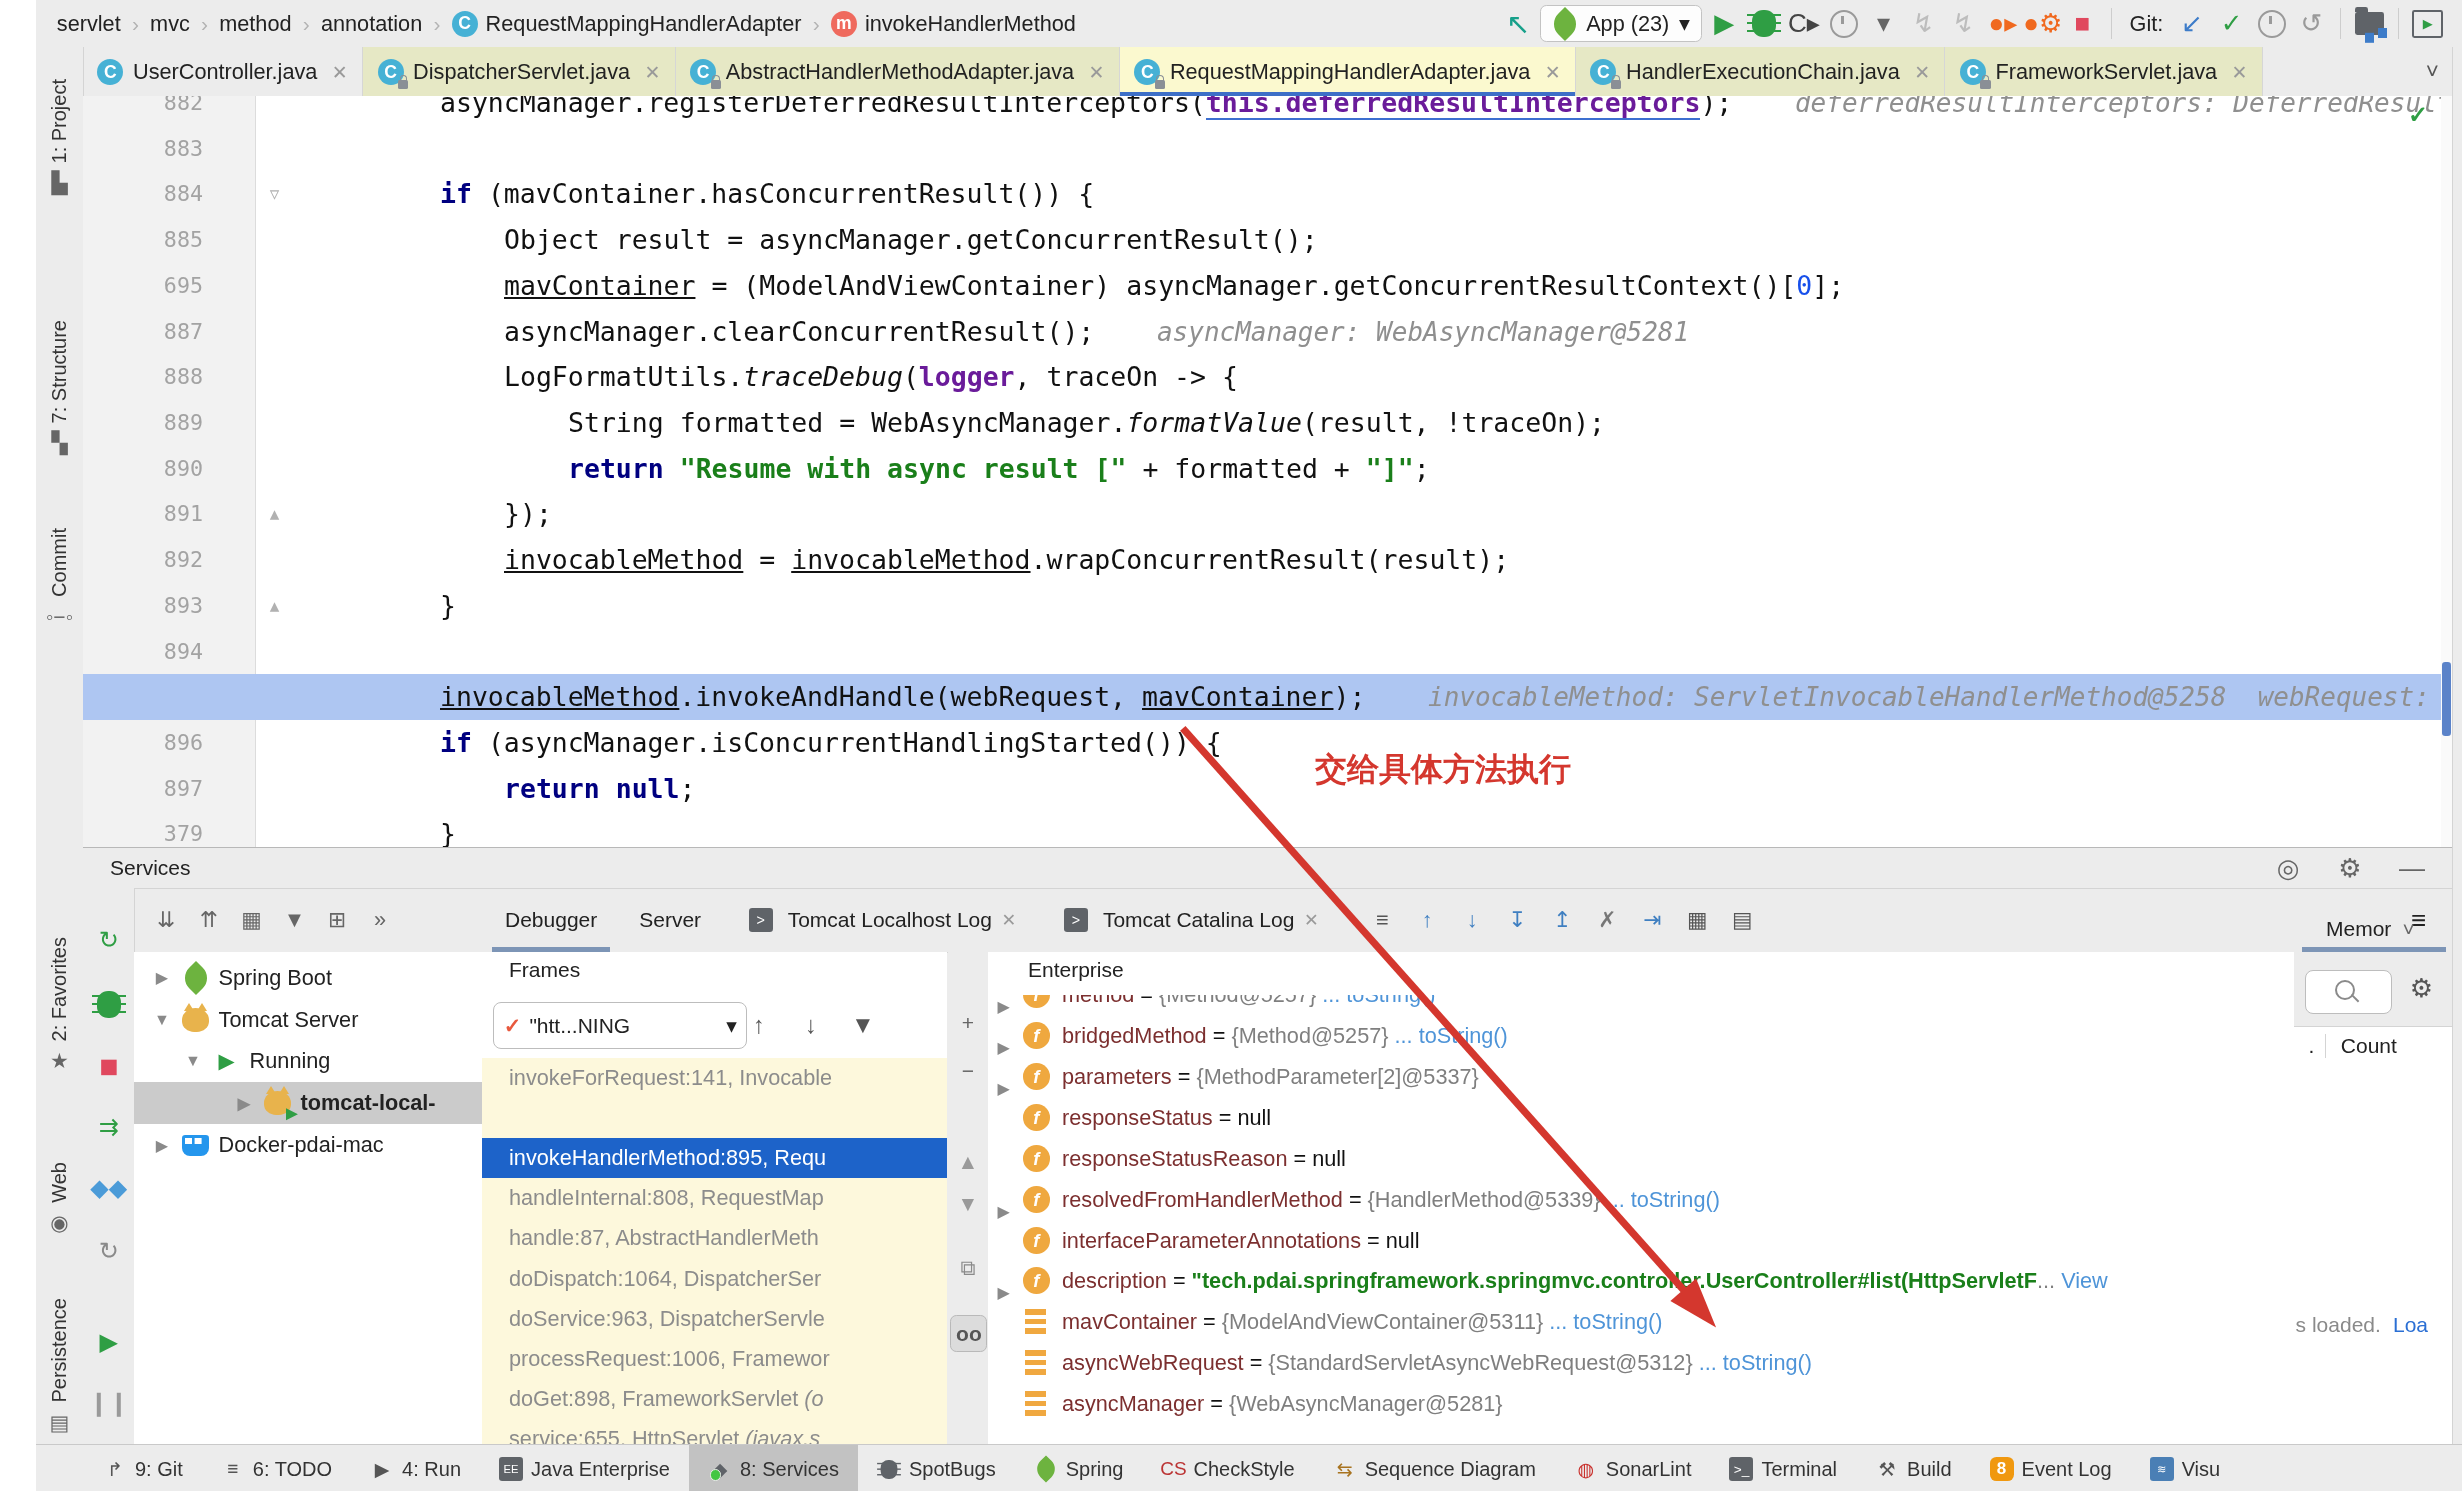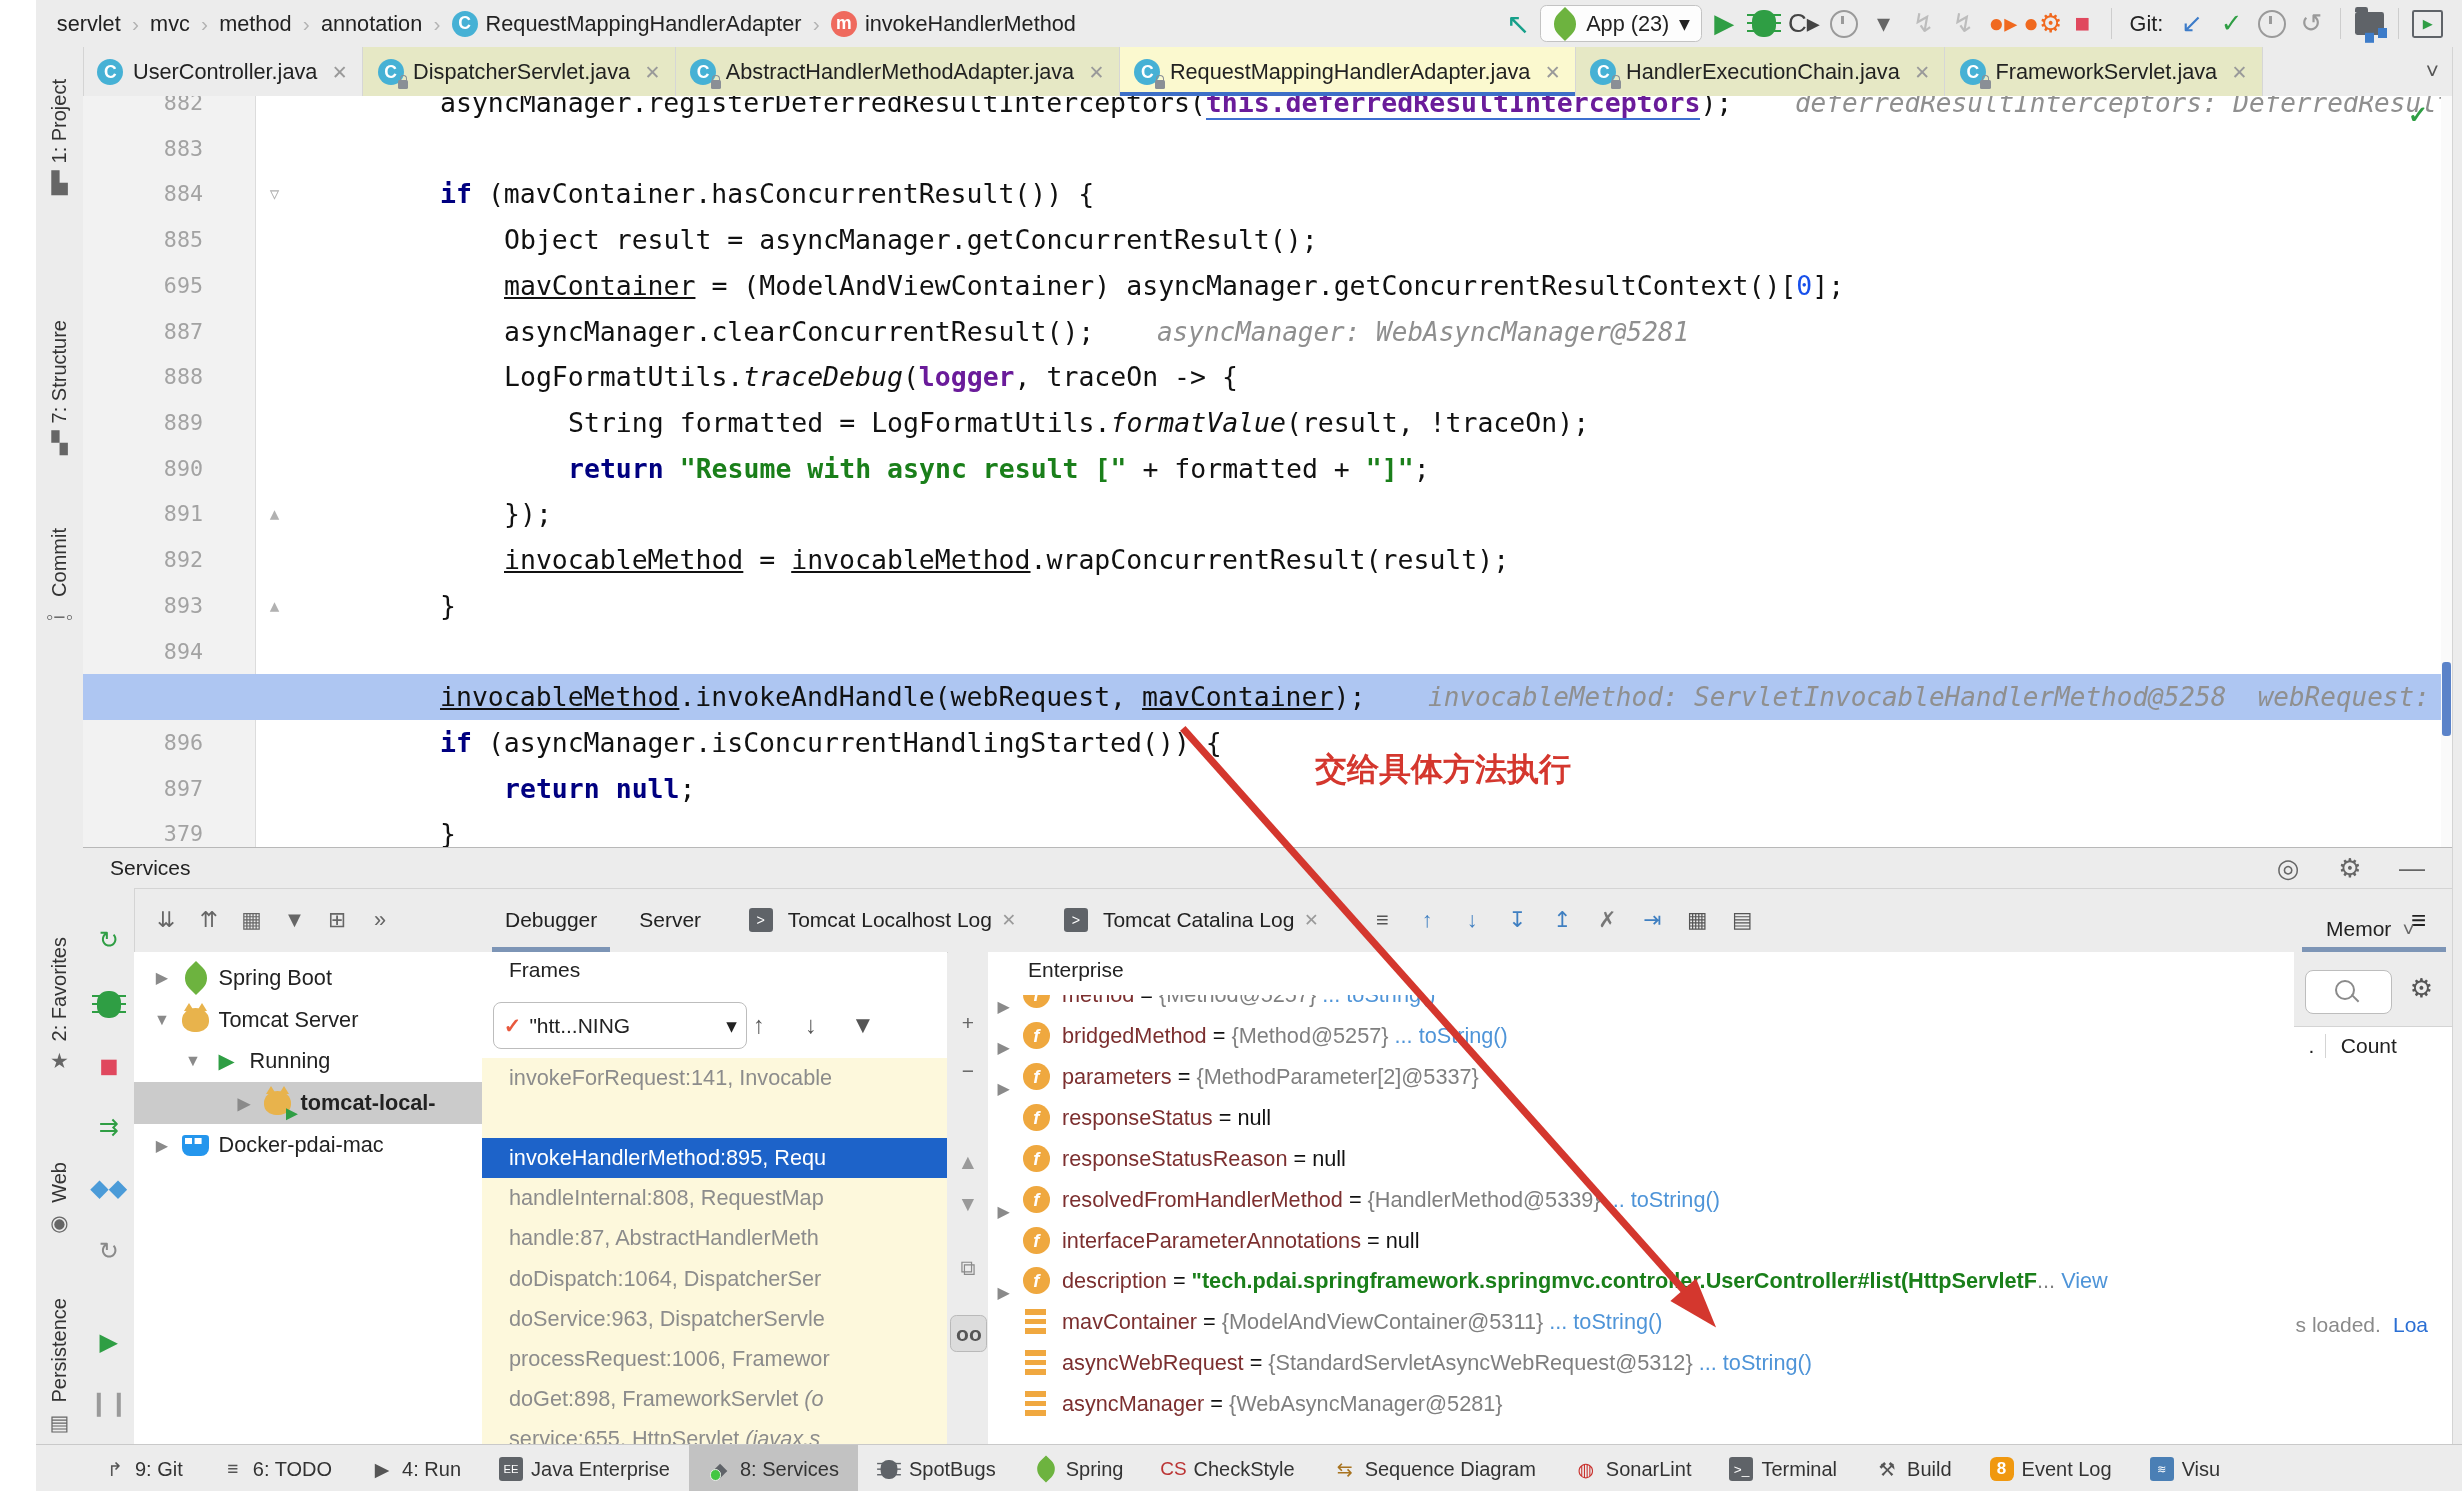--- a/index.html
+++ b/index.html
@@ -330,21 +330,21 @@
         <div class="ln" style="top: 715px;">379</div>
       </div>
     <div id="codelines">
         <div class="cl" style="top: -16px; left: 357px;"><span class="sP">asyncManager.registerDeferredResultInterceptors(</span><span class="sFU">this.deferredResultInterceptors</span><span class="sP">);</span><span class="sH">    deferredResultInterceptors: DeferredResultPr</span></div>
         <div class="cl" style="top: 30px; left: 229px;"></div>
         <div class="cl" style="top: 75px; left: 357px;"><span class="sK">if</span><span class="sP"> (mavContainer.hasConcurrentResult()) {</span></div>
         <div class="cl" style="top: 121px; left: 421px;"><span class="sP">Object result = asyncManager.getConcurrentResult();</span></div>
         <div class="cl" style="top: 167px; left: 421px;"><span class="sU">mavContainer</span><span class="sP"> = (ModelAndViewContainer) asyncManager.getConcurrentResultContext()[</span><span class="sN">0</span><span class="sP">];</span></div>
         <div class="cl" style="top: 213px; left: 421px;"><span class="sP">asyncManager.clearConcurrentResult();</span><span class="sH">    asyncManager: WebAsyncManager@5281</span></div>
         <div class="cl" style="top: 258px; left: 421px;"><span class="sP">LogFormatUtils.</span><span class="sI">traceDebug</span><span class="sP">(</span><span class="sF">logger</span><span class="sP">, traceOn -&gt; {</span></div>
-        <div class="cl" style="top: 304px; left: 485px;"><span class="sP">String formatted = LogFormatUtils.</span><span class="sI">formatValue</span><span class="sP">(result, !traceOn);</span></div>
+        <div class="cl" style="top: 304px; left: 485px;"><span class="sP">String formatted = WebAsyncManager.</span><span class="sI">formatValue</span><span class="sP">(result, !traceOn);</span></div>
         <div class="cl" style="top: 350px; left: 485px;"><span class="sK">return </span><span class="sS">"Resume with async result ["</span><span class="sP"> + formatted + </span><span class="sS">"]"</span><span class="sP">;</span></div>
         <div class="cl" style="top: 395px; left: 421px;"><span class="sP">});</span></div>
         <div class="cl" style="top: 441px; left: 421px;"><span class="sU">invocableMethod</span><span class="sP"> = </span><span class="sU">invocableMethod</span><span class="sP">.wrapConcurrentResult(result);</span></div>
         <div class="cl" style="top: 487px; left: 357px;"><span class="sP">}</span></div>
         <div class="cl" style="top: 533px; left: 229px;"></div>
         <div class="hlrow" style="top: 578px;"></div>
         <div class="cl" style="top: 578px; left: 357px;"><span class="sU">invocableMethod</span><span class="sP">.invokeAndHandle(webRequest, </span><span class="sU">mavContainer</span><span class="sP">);</span><span class="sH">    invocableMethod: ServletInvocableHandlerMethod@5258  webRequest: Se</span></div>
         <div class="cl" style="top: 624px; left: 357px;"><span class="sK">if</span><span class="sP"> (asyncManager.isConcurrentHandlingStarted()) {</span></div>
         <div class="cl" style="top: 670px; left: 421px;"><span class="sK">return </span><span class="sK">null</span><span class="sP">;</span></div>
         <div class="cl" style="top: 715px; left: 357px;"><span class="sP">}</span></div>

